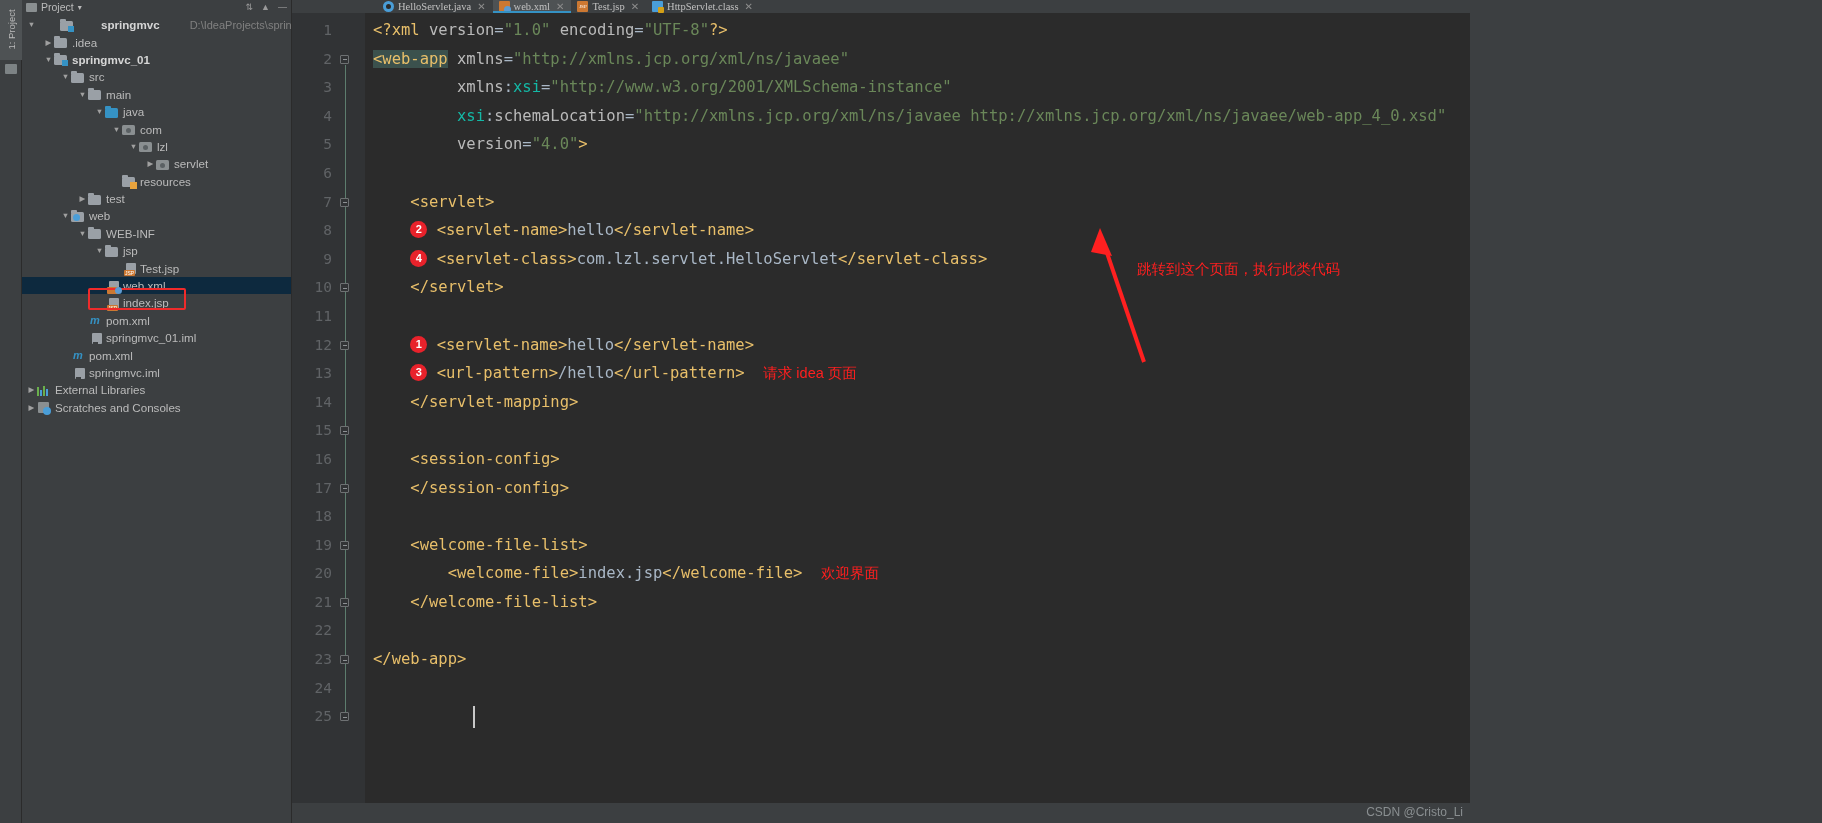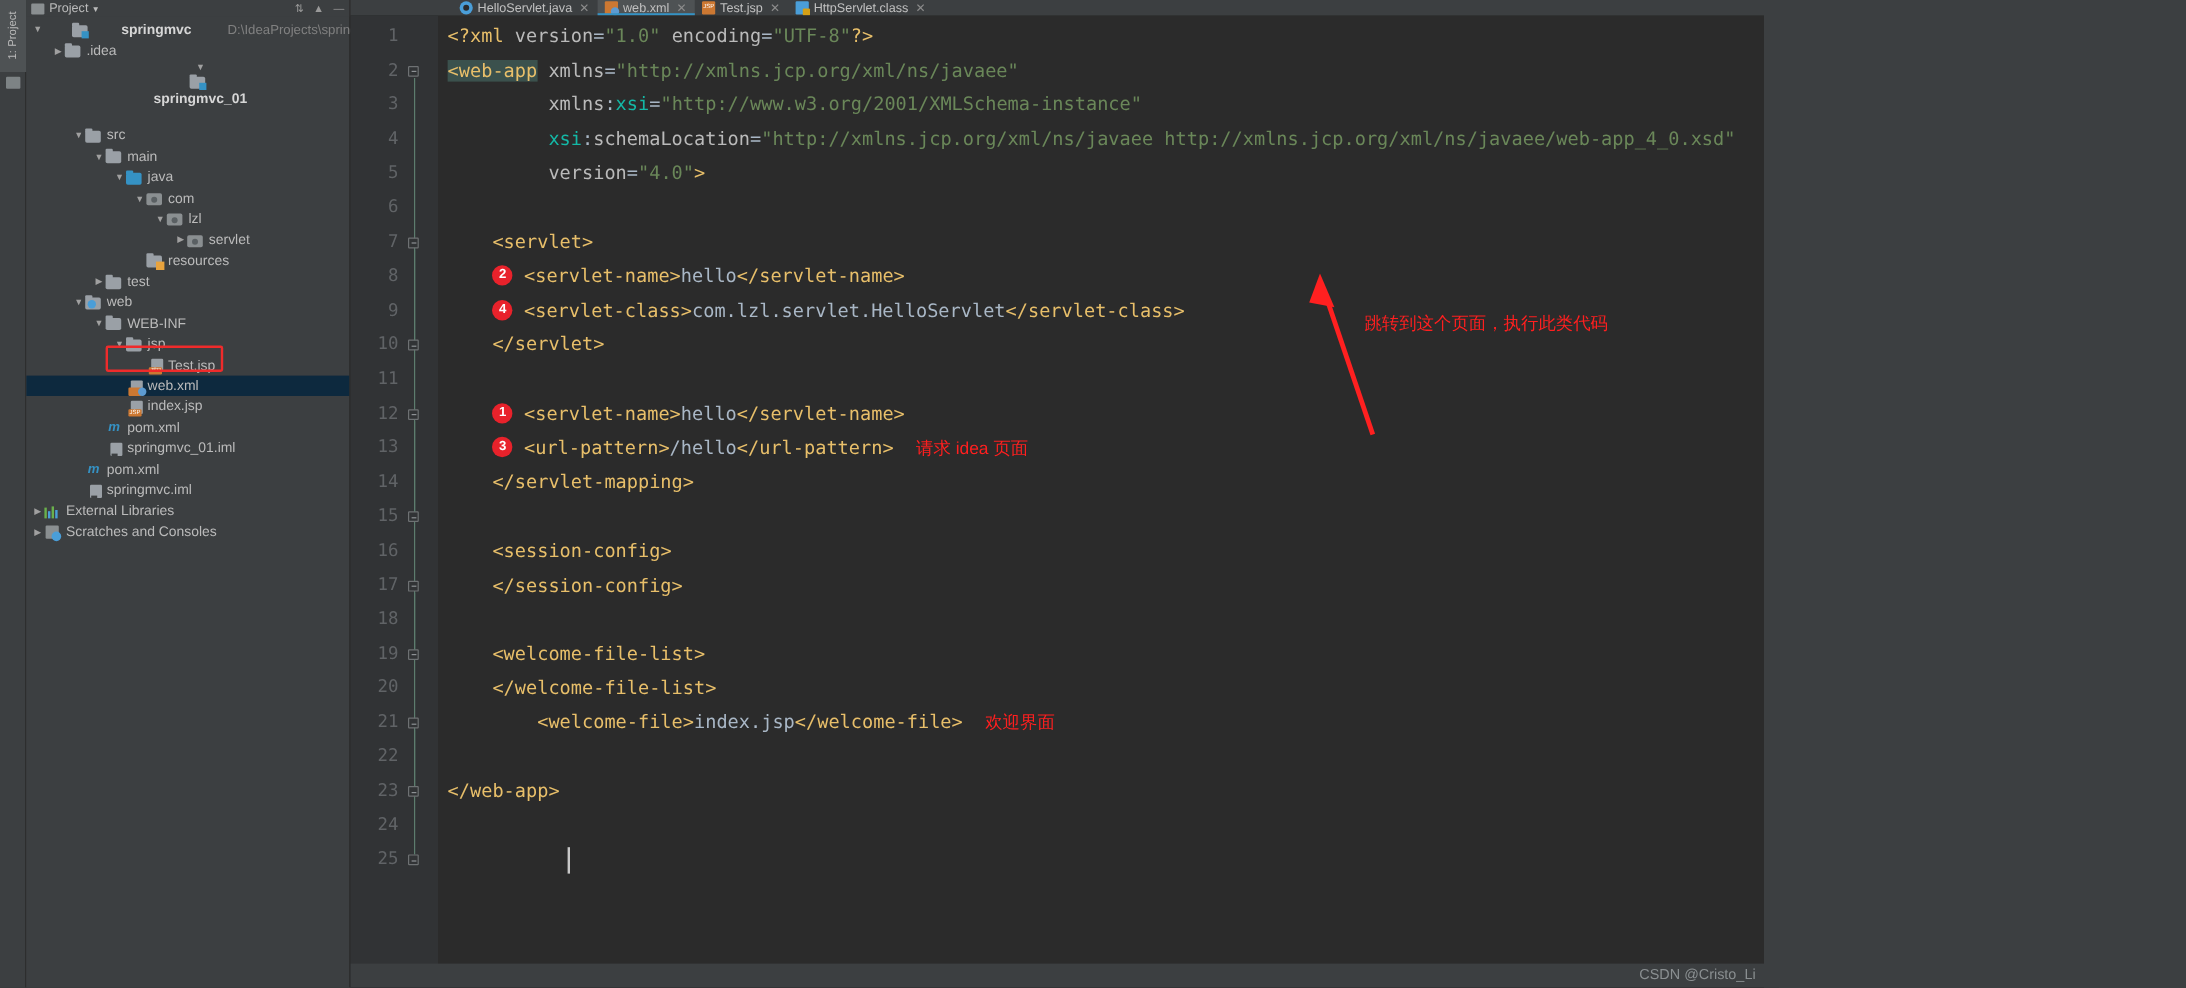--- a/index.html
+++ b/index.html
@@ -132,21 +132,21 @@
 
   .redbox {
     position: absolute; border: 2.5px solid #ef2b2b; border-radius: 2px;
     pointer-events: none;
   }
 
   
   .editor-area { flex: 1; position: relative; background: #2b2b2b; overflow: hidden; }
   .tabbar {
     height: 13px; background: #3c3f41; display: flex; align-items: flex-start;
-    overflow: hidden; position: relative;
+    overflow: hidden; position: relative; font-family: Liberation Serif, serif;
   }
   .etab {
     display: flex; align-items: center; gap: 4px; height: 13px;
     padding: 0 7px 0 6px; color: #bbbbbb; font-size: 10.5px;
     position: relative; white-space: nowrap;
   }
   .etab.active { background: #4e5254; }
   .etab.active::after {
     content: ""; position: absolute; left: 0; right: 0; bottom: 0; height: 2px;
     background: #3592c4;
@@ -265,28 +265,28 @@
           <span class="lbl bold">springmvc</span>
           <span class="sub">D:\IdeaProjects\springmvc</span>
         </div>
         <div class="tree-row" style="padding-left: 21px;">
           <span class="arrow right"></span>
           <span class="ficon">
             <span class="ic-folder" style="position:absolute;left:0;top:2px;width:13px;height:10px"></span>
           </span>
           <span class="lbl">.idea</span>
         </div>
-        <div class="tree-row" style="padding-left: 21px; flex-direction: column;">
+        <div class="tree-row" style="padding-left: 21px;">
           <span class="arrow down"></span>
           <span class="ficon">
             <span class="ic-folder ic-mod" style="position:absolute;left:0;top:2px;width:13px;height:10px"></span>
           </span>
           <span class="lbl bold">springmvc_01</span>
         </div>
-        <div class="tree-row" style="padding-left: 38px; margin-top: 36px;">
+        <div class="tree-row" style="padding-left: 38px;">
           <span class="arrow down"></span>
           <span class="ficon">
             <span class="ic-folder" style="position:absolute;left:0;top:2px;width:13px;height:10px"></span>
           </span>
           <span class="lbl">src</span>
         </div>
         <div class="tree-row" style="padding-left: 55px;">
           <span class="arrow down"></span>
           <span class="ficon">
             <span class="ic-folder" style="position:absolute;left:0;top:2px;width:13px;height:10px"></span>
@@ -510,22 +510,22 @@
           <div class="cline">    <span class="tag">&lt;/servlet</span><span class="tag">&gt;</span></div>
           <div class="cline"></div>
           <div class="cline"><span style="visibility:hidden">    </span><span class="badge">1</span> <span class="tag">&lt;servlet-name</span><span class="tag">&gt;</span><span class="val">hello</span><span class="tag">&lt;/servlet-name</span><span class="tag">&gt;</span></div>
           <div class="cline"><span style="visibility:hidden">    </span><span class="badge">3</span> <span class="tag">&lt;url-pattern</span><span class="tag">&gt;</span><span class="val">/hello</span><span class="tag">&lt;/url-pattern</span><span class="tag">&gt;</span>  <span class="note">请求 idea 页面</span></div>
           <div class="cline">    <span class="tag">&lt;/servlet-mapping</span><span class="tag">&gt;</span></div>
           <div class="cline"></div>
           <div class="cline">    <span class="tag">&lt;session-config</span><span class="tag">&gt;</span></div>
           <div class="cline">    <span class="tag">&lt;/session-config</span><span class="tag">&gt;</span></div>
           <div class="cline"></div>
           <div class="cline">    <span class="tag">&lt;welcome-file-list</span><span class="tag">&gt;</span></div>
+          <div class="cline">        <span class="tag">&lt;welcome-file</span><span class="tag">&gt;</span><span class="val">index.jsp</span><span class="tag">&lt;/welcome-file</span><span class="tag">&gt;</span>  <span class="note">欢迎界面</span></div>
           <div class="cline">    <span class="tag">&lt;/welcome-file-list</span><span class="tag">&gt;</span></div>
-          <div class="cline">        <span class="tag">&lt;welcome-file</span><span class="tag">&gt;</span><span class="val">index.jsp</span><span class="tag">&lt;/welcome-file</span><span class="tag">&gt;</span>  <span class="note">欢迎界面</span></div>
           <div class="cline"></div>
           <div class="cline"><span class="tag">&lt;/web-app</span><span class="tag">&gt;</span></div>
           <div class="caret-line" style="left: 108px; top: 693.4px; height: 22px;"></div>
         </div>
     </div>
 
     <svg class="arrow-annot" style="left:790px; top:222px; width:90px; height:145px;" viewBox="0 0 90 145">
       <line x1="62" y1="140" x2="22" y2="22" stroke="#ff2020" stroke-width="4"></line>
       <polygon points="18,6 30,34 9,30" fill="#ff2020"></polygon>
     </svg>

